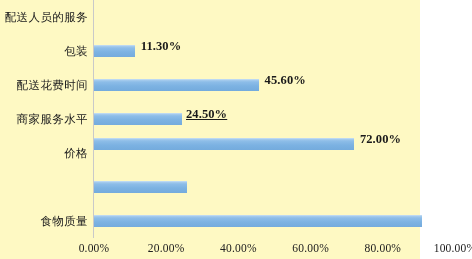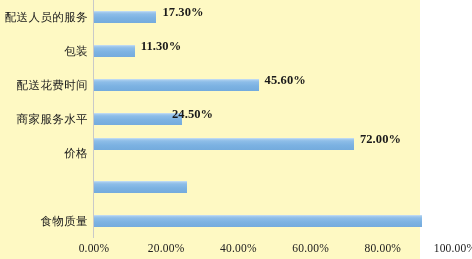--- a/index.html
+++ b/index.html
@@ -119,35 +119,31 @@
     <div class="cat-label" style="top:34px;">包装</div>
     <div class="cat-label" style="top:68px;">配送花费时间</div>
     <div class="cat-label" style="top:136px;">价格</div>
     <div class="cat-label" style="top:102px;">商家服务水平</div>
     <div class="cat-label" style="top:204px;">食物质量</div>
   </div>
 
   <div class="axis-line"></div>
 
   <div class="plot-area">
-    <div class="row" style="top:0px;">
-      <div class="bar" style="width: 62.453px;"></div>
-      <div class="bar-label" style="left: 68.453px;">17.30%</div>
-    </div>
     <div class="row" style="top:34px;">
       <div class="bar" style="width: 40.793px;"></div>
       <div class="bar-label" style="left: 46.793px;">11.30%</div>
     </div>
     <div class="row" style="top:68px;">
       <div class="bar" style="width: 164.616px;"></div>
       <div class="bar-label" style="left: 170.616px;">45.60%</div>
     </div>
     <div class="row" style="top:102px;">
       <div class="bar" style="width: 88.445px;"></div>
-      <div class="bar-label" style="left: 78px;">24.50%</div>
+      <div class="bar-label" style="left: 92px; text-decoration: underline;">24.50%</div>
     </div>
     <div class="row" style="top:127px;">
       <div class="bar" style="width: 259.92px;"></div>
       <div class="bar-label" style="left: 265.92px;">72.00%</div>
     </div>
     <div class="row" style="top:170px;">
       <div class="bar" style="width: 93.138px;"></div>
     </div>
     <div class="row" style="top:204px;">
       <div class="bar" style="width: 328.149px;"></div>

